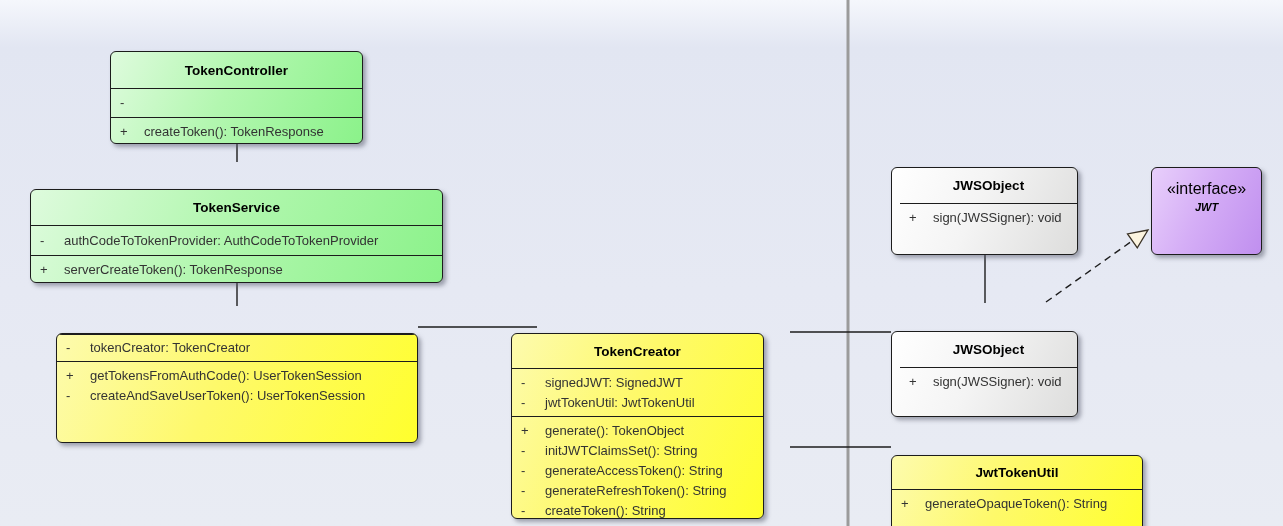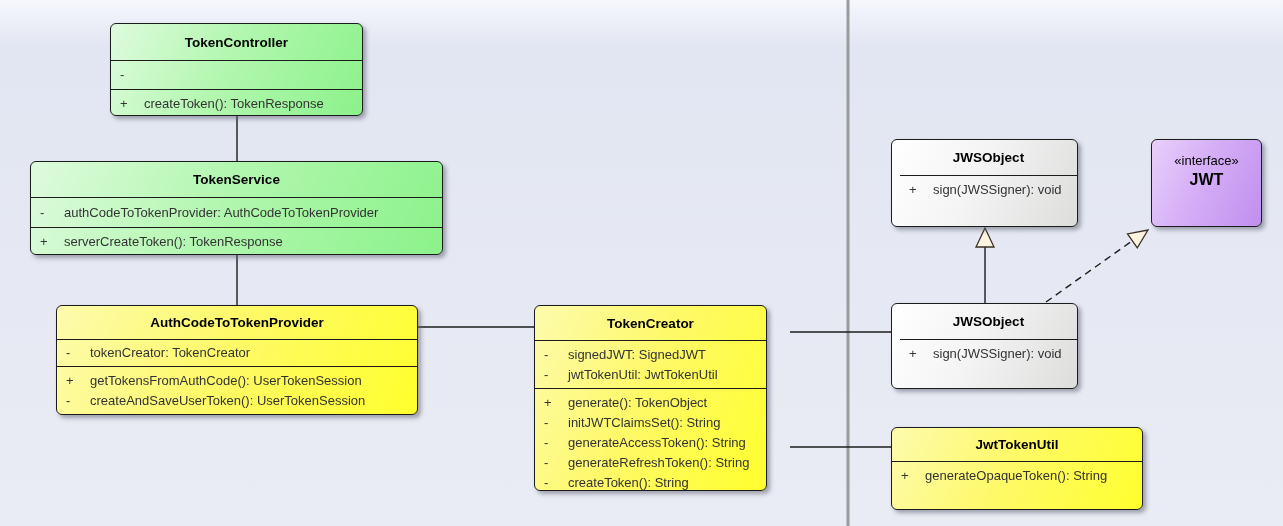--- a/index.html
+++ b/index.html
@@ -8,37 +8,38 @@
     width:1283px;height:526px;
     overflow:hidden;
     background:linear-gradient(180deg,#f5f7fc 0%,#e2e6f2 9%,#e6e9f3 55%,#e9ecf3 100%);
     font-family:"Liberation Sans",sans-serif;
   }
   #connectors{position:absolute;left:0;top:0;z-index:1;}
   .uml-class{
     position:absolute;z-index:2;box-sizing:border-box;
     border:1.4px solid #1c1c1c;border-radius:6px;overflow:hidden;
     box-shadow:3px 3px 4px rgba(95,98,115,.55);
+    margin-top:28px;
   }
   .fill-green {background:linear-gradient(115deg,#defbdd 0%,#b3f7b0 45%,#8bf28a 100%);}
   .fill-yellow{background:linear-gradient(115deg,#fdfbae 0%,#fef96a 45%,#ffff2d 100%);}
   .fill-gray  {background:linear-gradient(115deg,#ffffff 0%,#f4f4f4 45%,#dddddc 100%);padding-left:8px;}
   .fill-purple{background:linear-gradient(115deg,#e8cffb 0%,#d5aef6 45%,#c08fef 100%);}
   .title{
     display:flex;align-items:center;justify-content:center;
     font-weight:bold;font-size:13.5px;color:#000;box-sizing:border-box;
   }
   .compartment{border-top:1.2px solid #1c1c1c;box-sizing:border-box;padding-top:4px;}
   .compartment.center{display:flex;align-items:center;padding-top:0;}
   .member{display:flex;align-items:baseline;line-height:20px;font-size:13px;color:#333;}
   .member .vis{flex:none;width:24px;padding-left:9px;box-sizing:content-box;}
   .member .mtext{white-space:nowrap;}
   .iface-head{display:flex;flex-direction:column;align-items:center;padding-top:11px;line-height:19px;}
-  .stereotype{font-size:13px;color:#000;}
-  .iface-name{font-size:16px;font-weight:bold;color:#000;}
+  .stereotype{font-size:16px;color:#000;}
+  .iface-name{font-size:11px;font-weight:bold;color:#000;font-style:italic;}
 </style>
 </head>
 <body>
 
 <div id="canvas">
 
   <svg id="connectors" width="1283" height="526" viewBox="0 0 1283 526">
 
     <line x1="848" y1="0" x2="848" y2="526" stroke="#9b9b9b" stroke-width="3"></line>
 
@@ -80,40 +81,39 @@
     </div>
     <div class="compartment center" style="height:29px">
       <div class="member">
         <span class="vis">+</span>
         <span class="mtext">serverCreateToken(): TokenResponse</span>
       </div>
     </div>
   </div>
 
   <div class="uml-class fill-yellow" style="left:56px;top:305px;width:362px;height:110px">
-    <div class="title" style="height:33px">AuthCodeToTokenProvider</div>
     <div class="compartment center" style="height:27px">
       <div class="member">
         <span class="vis">-</span>
         <span class="mtext">tokenCreator: TokenCreator</span>
       </div>
     </div>
     <div class="compartment" style="height:50px">
       <div class="member">
         <span class="vis">+</span>
         <span class="mtext">getTokensFromAuthCode(): UserTokenSession</span>
       </div>
       <div class="member">
         <span class="vis">-</span>
         <span class="mtext">createAndSaveUserToken(): UserTokenSession</span>
       </div>
     </div>
   </div>
 
-  <div class="uml-class fill-yellow" style="left:534px;top:305px;width:233px;height:186px">
+  <div class="uml-class fill-yellow" style="left:511px;top:305px;width:253px;height:186px">
     <div class="title" style="height:34px">TokenCreator</div>
     <div class="compartment" style="height:48px">
       <div class="member">
         <span class="vis">-</span>
         <span class="mtext">signedJWT: SignedJWT</span>
       </div>
       <div class="member">
         <span class="vis">-</span>
         <span class="mtext">jwtTokenUtil: JwtTokenUtil</span>
       </div>

